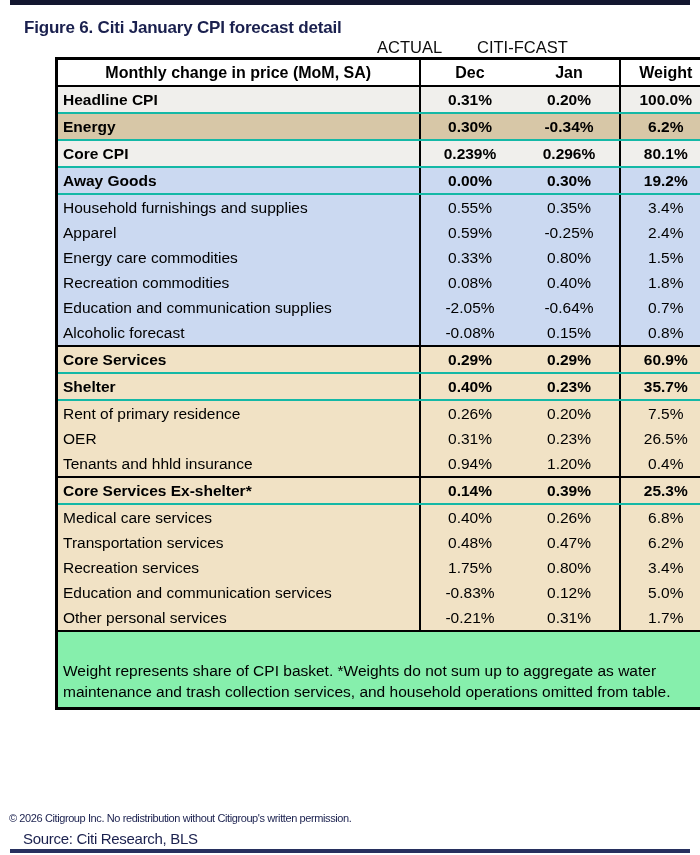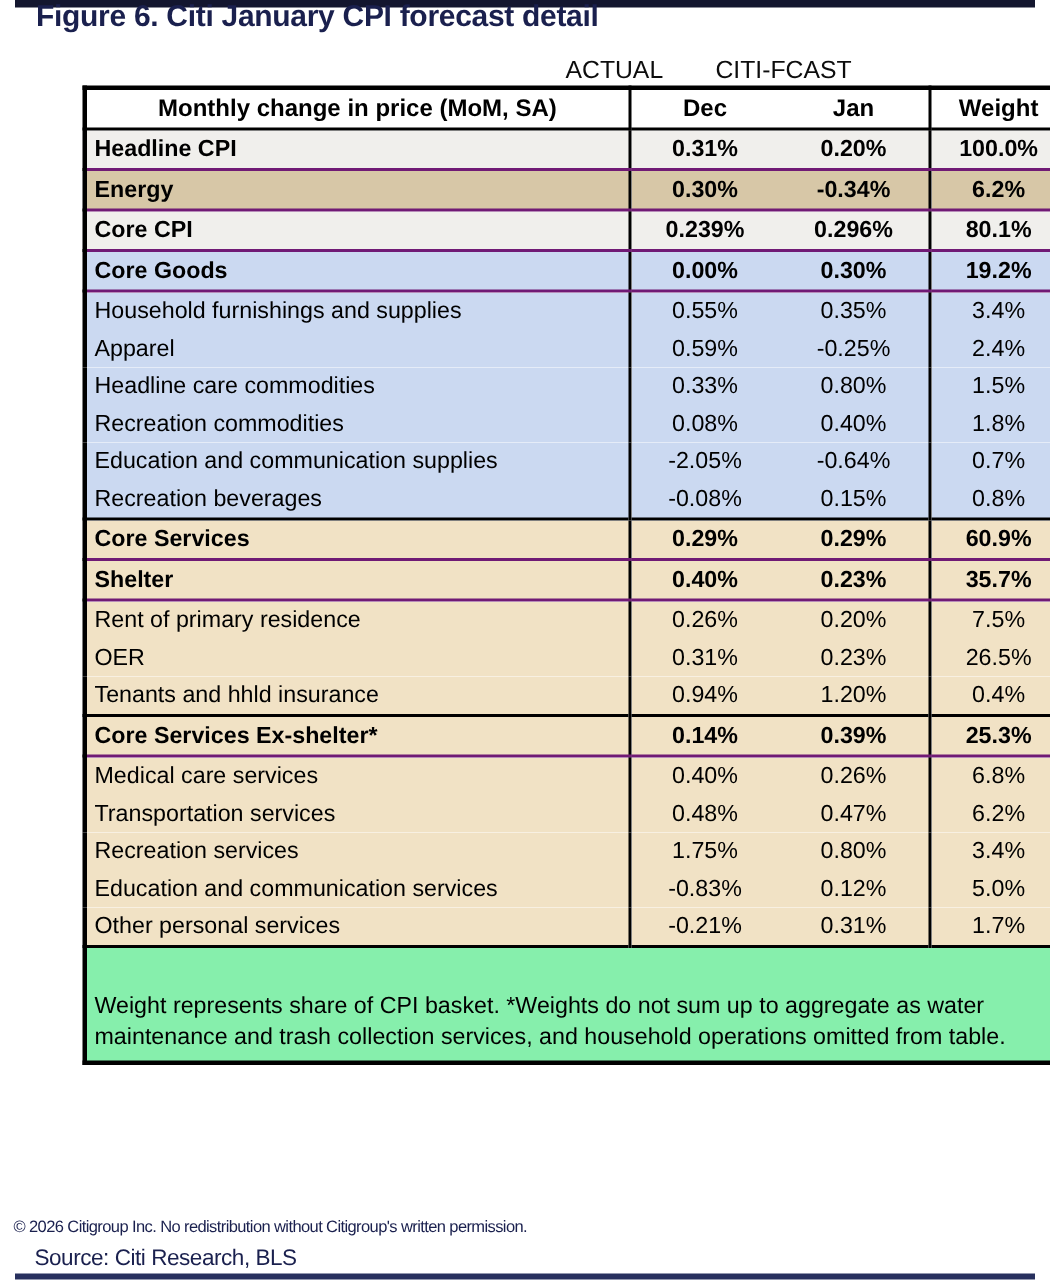--- a/index.html
+++ b/index.html
@@ -1,33 +1,33 @@
 <!DOCTYPE html>
 <html><head>
 <meta charset="utf-8">
 <style>
   html,body{margin:0;padding:0;background:#ffffff;}
   .page{position:relative;width:700px;height:855px;background:#ffffff;
         font-family:"Liberation Sans",sans-serif;overflow:hidden;color:#000;}
   .top-bar{position:absolute;left:10px;top:0;width:680px;height:5px;background:#13162f;}
-  .fig-title{position:absolute;left:24px;top:0;font-size:20px;font-weight:700;
+  .fig-title{position:absolute;left:24px;top:18px;font-size:17px;font-weight:700;
              color:#1a204e;letter-spacing:-0.2px;}
   .super-headers{position:absolute;left:377px;top:38px;width:200px;display:flex;}
   .sh{width:100px;font-size:16.5px;color:#0d0d0d;white-space:nowrap;}
 
   table.cpi{position:absolute;left:22px;top:57px;width:656px;border-collapse:collapse;
             table-layout:fixed;border:3px solid #000;margin-left:33px;}
   th,td{height:25px;padding:0 5px;white-space:nowrap;overflow:hidden;font-size:15.5px;}
   thead th{font-weight:700;font-size:16px;text-align:center;background:#fff;
            border-bottom:2.5px solid #000;}
   .c-label{text-align:left;border-right:2px solid #000;}
   thead .c-label{text-align:center;}
   .c-dec,.c-jan,.c-weight{text-align:center;}
   .c-jan{border-right:2.5px solid #000;}
-  tr.section td{font-weight:700;border-top:2px solid #000;border-bottom:2px solid #701a75;}
+  tr.section td{font-weight:700;border-top:2px solid #000;border-bottom:2px solid #14b8a6;}
   tr.tint-gray  td{background:#f0efec;}
   tr.tint-tan   td{background:#d7c7a7;}
   tr.tint-blue  td{background:#cbd9f1;}
   tr.tint-cream td{background:#f1e2c5;}
   td.weight-plain{background:#ffffff;}
   td.footnote{white-space:normal;background:#86efac;border-top:2.5px solid #000;
               vertical-align:bottom;height:70px;line-height:1.32;padding:0 5px 5px 5px;}
   .copyright{position:absolute;left:9px;top:812px;font-size:11px;color:#1a204e;
              letter-spacing:-0.4px;white-space:nowrap;}
   .source{position:absolute;left:23px;top:830px;font-size:15px;color:#1a204e;
@@ -76,57 +76,57 @@
           <td class="c-jan">-0.34%</td>
           <td class="c-weight">6.2%</td>
         </tr>
         <tr class="tint-gray section">
           <td class="c-label">Core CPI</td>
           <td class="c-dec">0.239%</td>
           <td class="c-jan">0.296%</td>
           <td class="c-weight weight-plain">80.1%</td>
         </tr>
         <tr class="tint-blue section">
-          <td class="c-label">Core Goods</td>
+          <td class="c-label">Away Goods</td>
           <td class="c-dec">0.00%</td>
           <td class="c-jan">0.30%</td>
           <td class="c-weight weight-plain">19.2%</td>
         </tr>
         <tr class="tint-blue">
           <td class="c-label">Household furnishings and supplies</td>
           <td class="c-dec">0.55%</td>
           <td class="c-jan">0.35%</td>
           <td class="c-weight weight-plain">3.4%</td>
         </tr>
         <tr class="tint-blue">
           <td class="c-label">Apparel</td>
           <td class="c-dec">0.59%</td>
           <td class="c-jan">-0.25%</td>
           <td class="c-weight weight-plain">2.4%</td>
         </tr>
         <tr class="tint-blue">
-          <td class="c-label">Headline care commodities</td>
+          <td class="c-label">Energy care commodities</td>
           <td class="c-dec">0.33%</td>
           <td class="c-jan">0.80%</td>
           <td class="c-weight weight-plain">1.5%</td>
         </tr>
         <tr class="tint-blue">
           <td class="c-label">Recreation commodities</td>
           <td class="c-dec">0.08%</td>
           <td class="c-jan">0.40%</td>
           <td class="c-weight weight-plain">1.8%</td>
         </tr>
         <tr class="tint-blue">
           <td class="c-label">Education and communication supplies</td>
           <td class="c-dec">-2.05%</td>
           <td class="c-jan">-0.64%</td>
           <td class="c-weight weight-plain">0.7%</td>
         </tr>
         <tr class="tint-blue">
-          <td class="c-label">Recreation beverages</td>
+          <td class="c-label">Alcoholic forecast</td>
           <td class="c-dec">-0.08%</td>
           <td class="c-jan">0.15%</td>
           <td class="c-weight weight-plain">0.8%</td>
         </tr>
         <tr class="tint-cream section">
           <td class="c-label">Core Services</td>
           <td class="c-dec">0.29%</td>
           <td class="c-jan">0.29%</td>
           <td class="c-weight weight-plain">60.9%</td>
         </tr>

